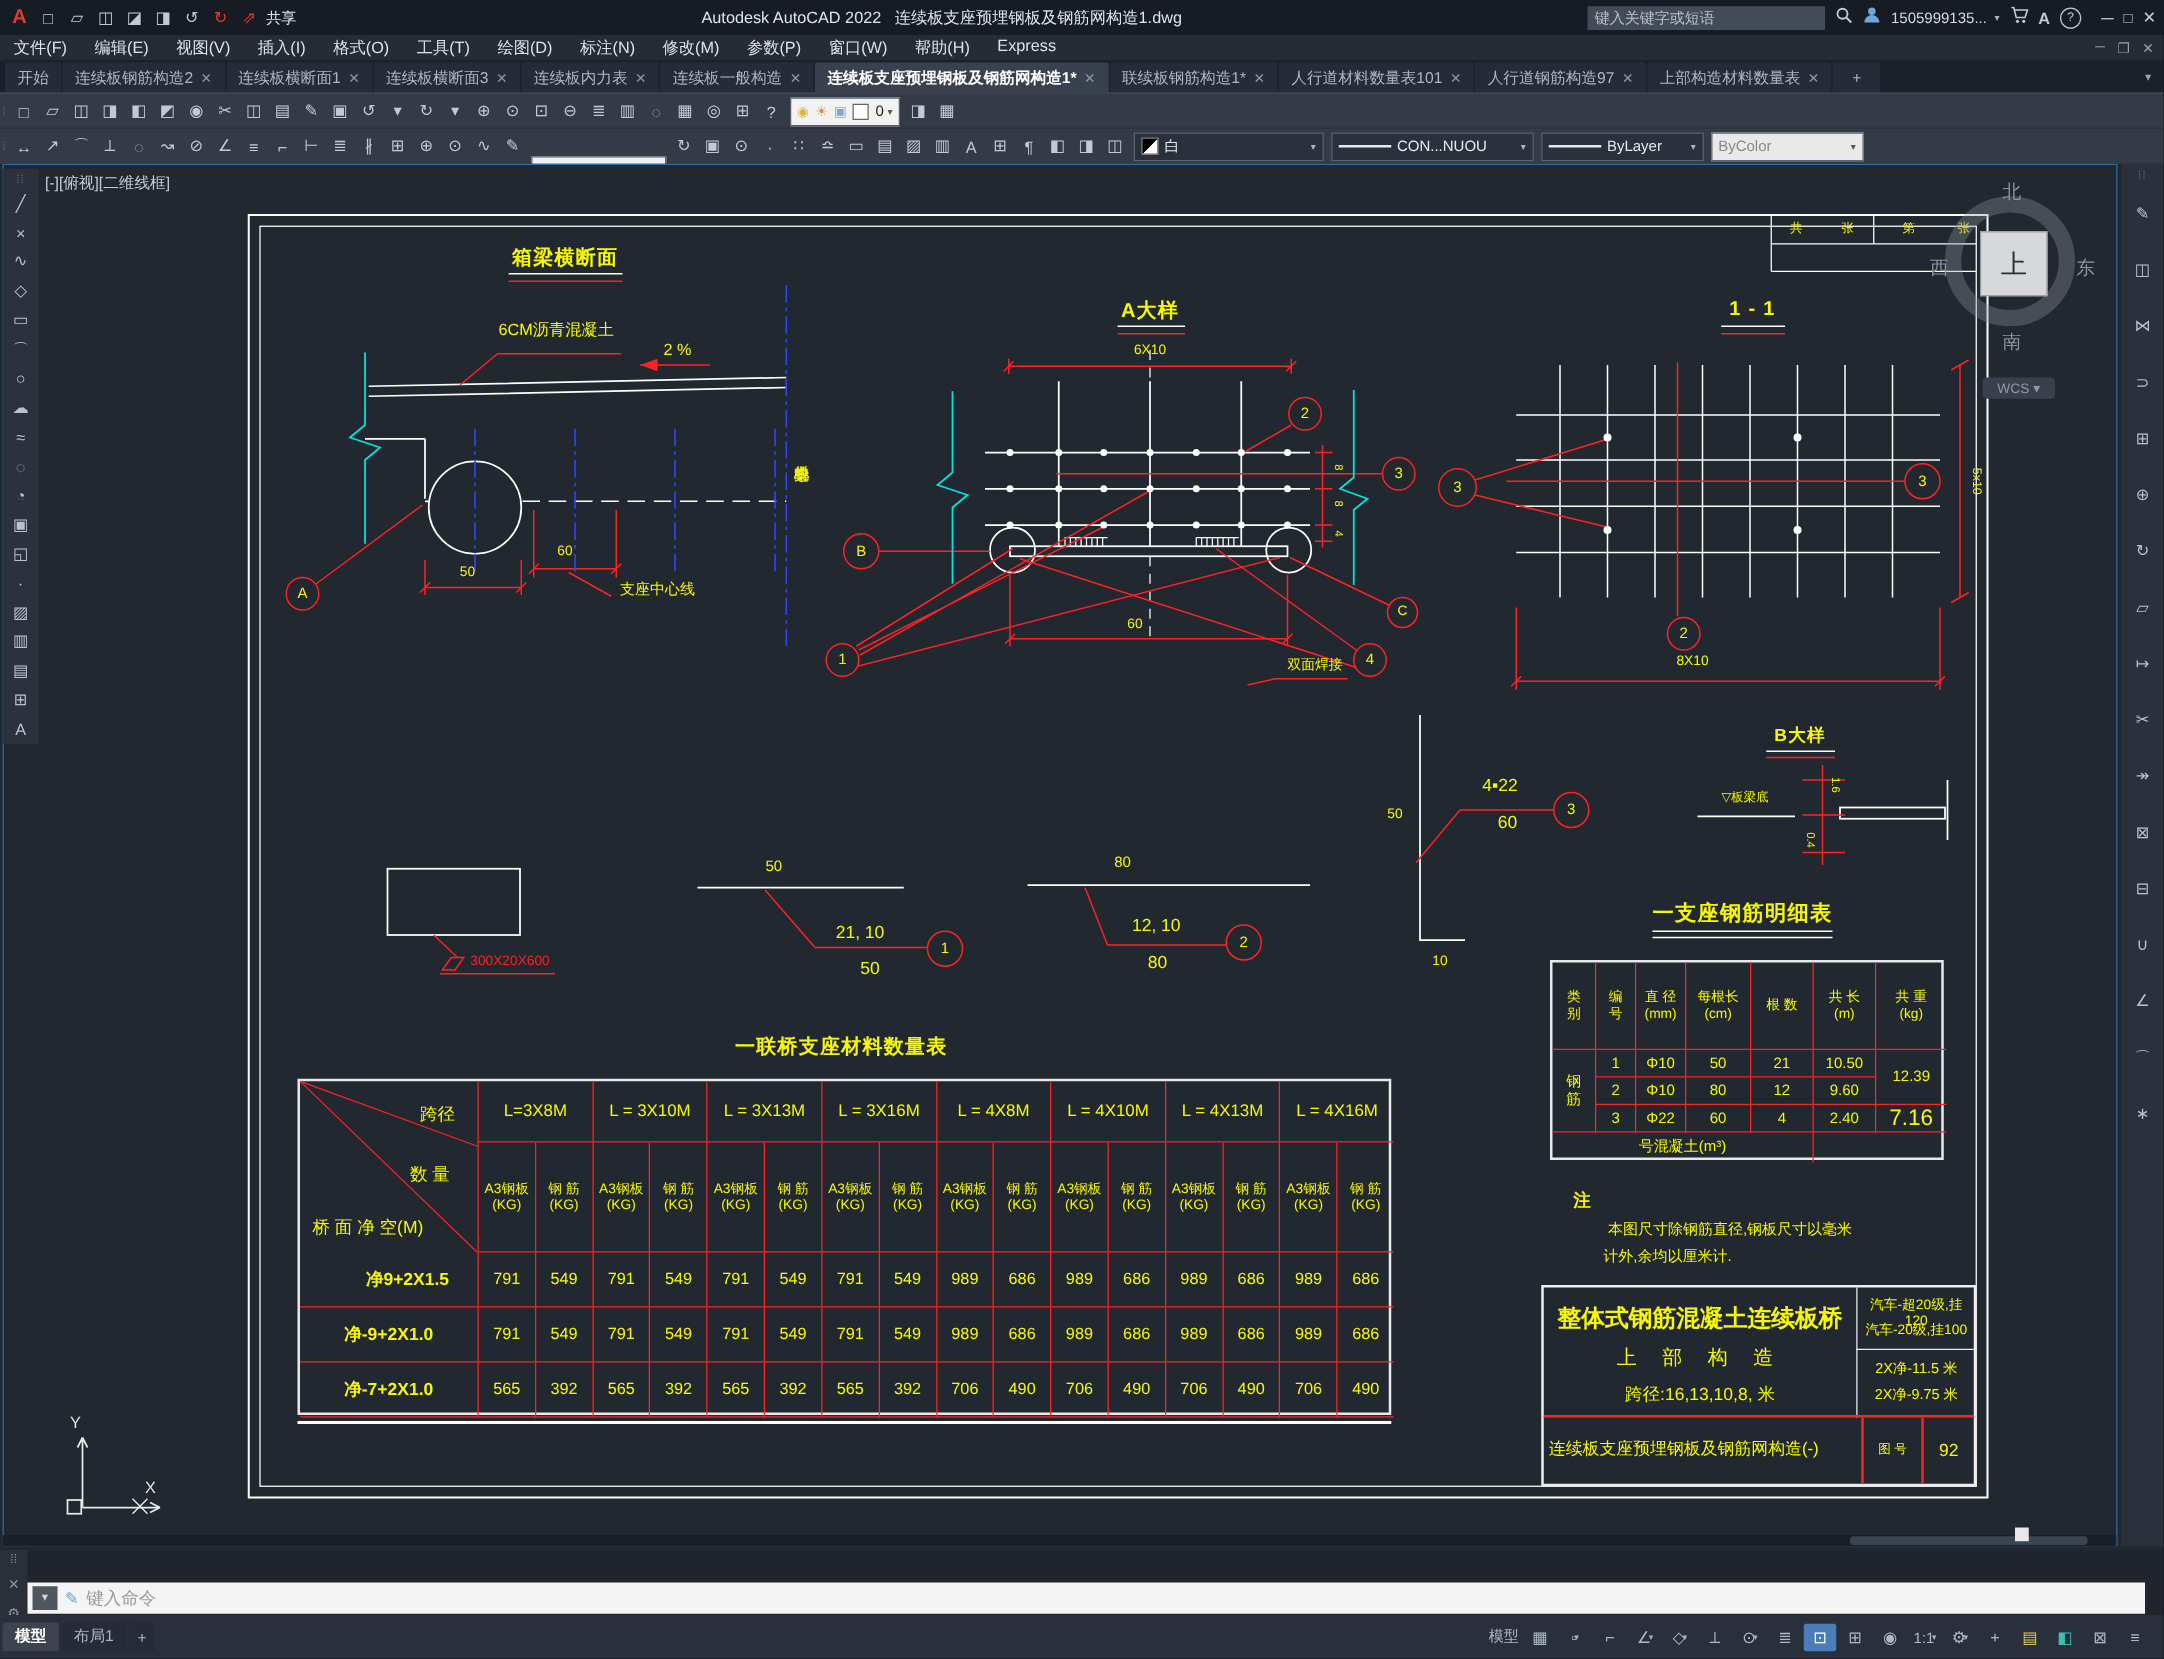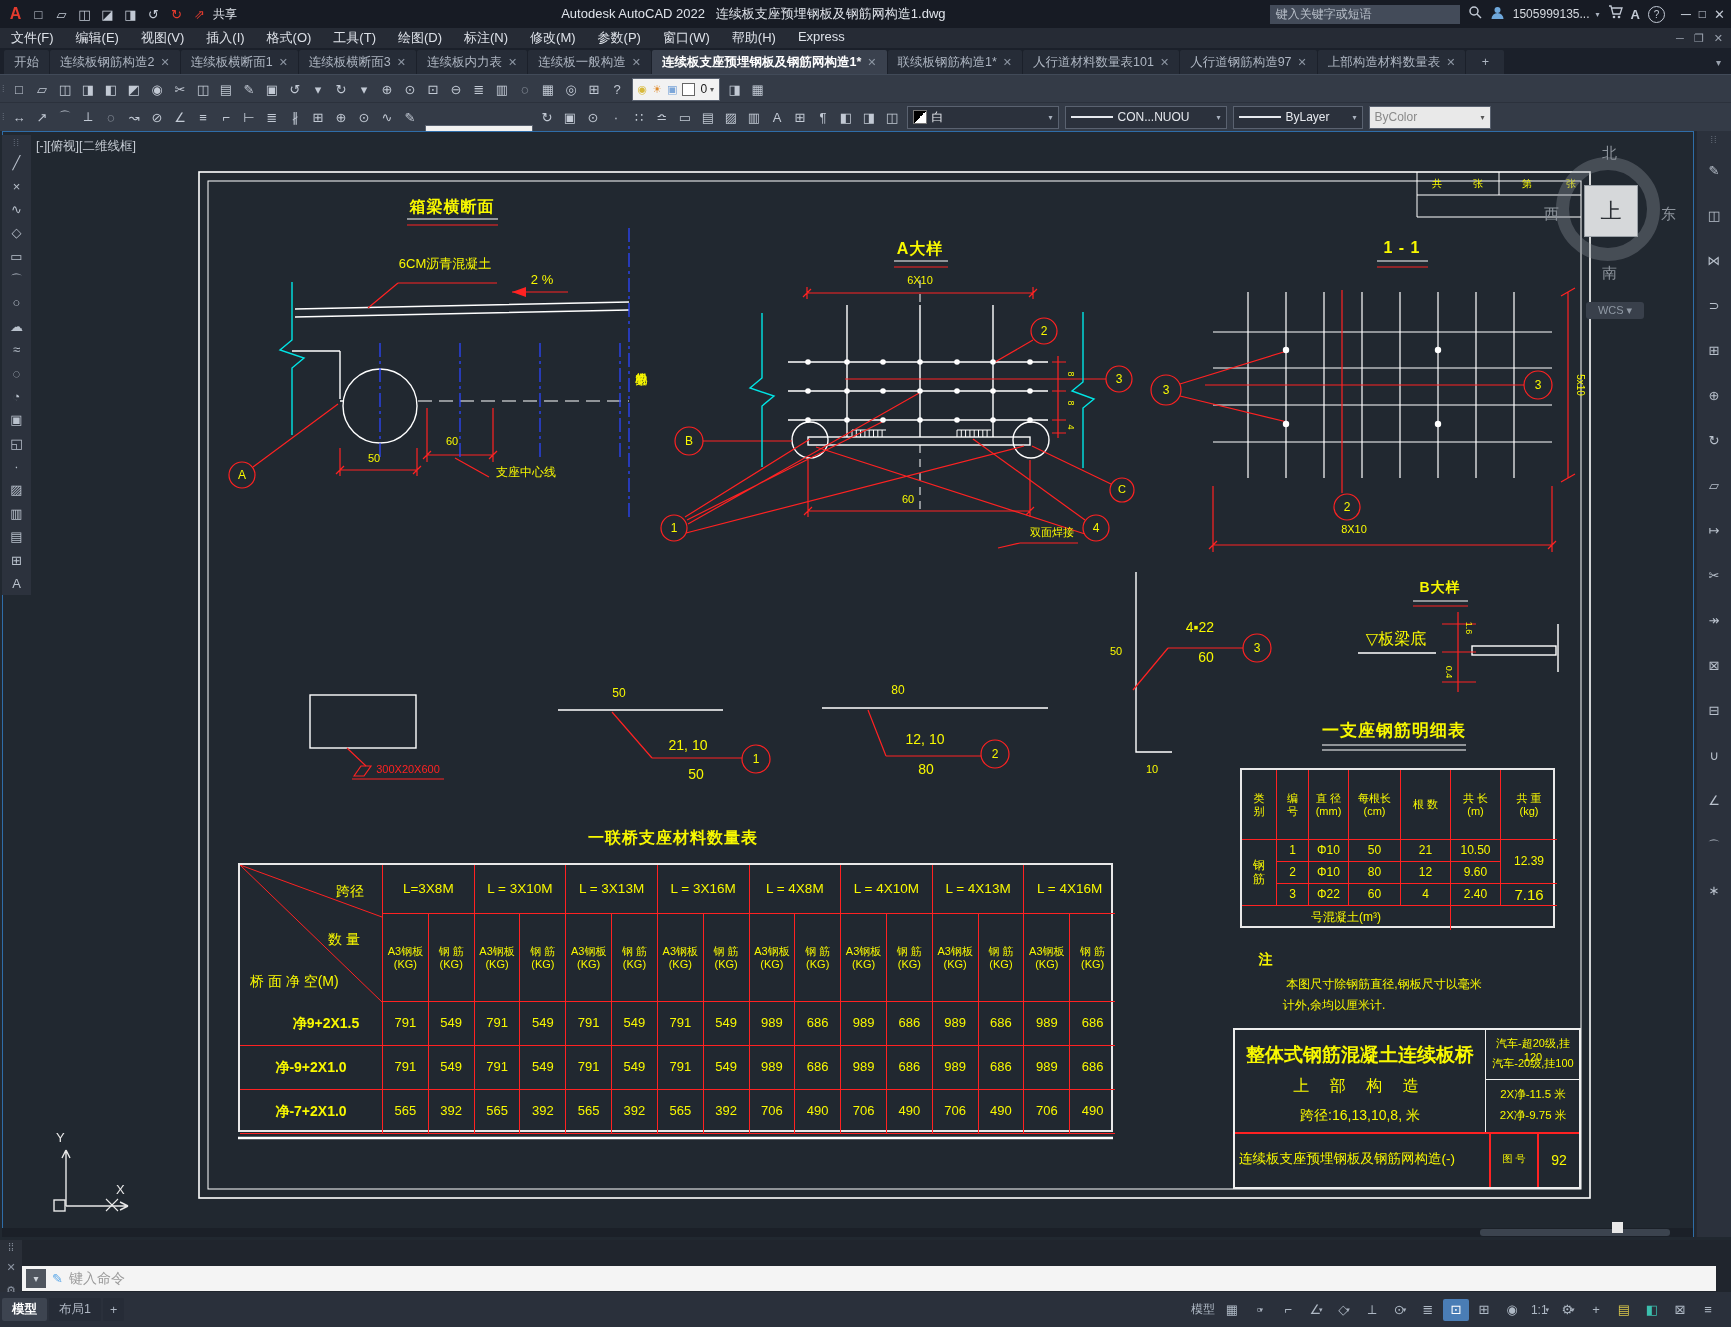--- a/index.html
+++ b/index.html
@@ -487,21 +487,21 @@
       <div class="lbl" style="left: 898px; top: 690px; font-size: 12px;">80</div>
       <div class="lbl" style="left: 925px; top: 740px; font-size: 14px;">12, 10</div>
       <div class="lbl" style="left: 926px; top: 770px; font-size: 14px;">80</div>
       <div class="lbl" style="left: 995px; top: 754px; font-size: 12px;">2</div>
       <div class="lbl" style="left: 1200px; top: 628px; font-size: 14px;">4▪22</div>
       <div class="lbl" style="left: 1206px; top: 658px; font-size: 14px;">60</div>
       <div class="lbl" style="left: 1257px; top: 648px; font-size: 12px;">3</div>
       <div class="lbl" style="left: 1116px; top: 652px; font-size: 11px;">50</div>
       <div class="lbl" style="left: 1152px; top: 770px; font-size: 11px;">10</div>
       <div class="lbl b" style="left: 1440px; top: 588px; font-size: 14px;">B大样</div>
-      <div class="lbl" style="left: 1396px; top: 639px; font-size: 16px;">▽板梁底</div>
+      <div class="lbl" style="left: 1396px; top: 639px; font-size: 10px;">▽板梁底</div>
       <div class="lbl v" style="left: 1468px; top: 628px; font-size: 9px;">1.6</div>
       <div class="lbl v" style="left: 1448px; top: 672px; font-size: 9px;">0.4</div>
       <div class="lbl r" style="left: 408px; top: 770px; font-size: 11px;">300X20X600</div>
       <div class="lbl b" style="left: 673px; top: 838px; font-size: 16px;">一联桥支座材料数量表</div>
       <div class="lbl b" style="left: 1394px; top: 731px; font-size: 17px;">一支座钢筋明细表</div>
       <div class="lbl b" style="left: 1266px; top: 960px; font-size: 14px;">注</div>
       <div class="lbl" style="left: 1384px; top: 984px; font-size: 12px;">本图尺寸除钢筋直径,钢板尺寸以毫米</div>
       <div class="lbl" style="left: 1334px; top: 1005px; font-size: 12px;">计外,余均以厘米计.</div>
       <div class="lbl" style="left: 1437px; top: 184px; font-size: 10px;">共</div>
       <div class="lbl" style="left: 1478px; top: 184px; font-size: 10px;">张</div>
@@ -691,21 +691,21 @@
       <div class="cell bl bb" style="left: 34px; top: 92px; width: 32px; height: 22px; font-size: 12px;">2</div>
       <div class="cell bl bb" style="left: 66px; top: 92px; width: 40px; height: 22px; font-size: 12px;">Φ10</div>
       <div class="cell bl bb" style="left: 106px; top: 92px; width: 52px; height: 22px; font-size: 12px;">80</div>
       <div class="cell bl bb" style="left: 158px; top: 92px; width: 50px; height: 22px; font-size: 12px;">12</div>
       <div class="cell bl bb" style="left: 208px; top: 92px; width: 50px; height: 22px; font-size: 12px;">9.60</div>
       <div class="cell bl bb" style="left: 34px; top: 114px; width: 32px; height: 22px; font-size: 12px;">3</div>
       <div class="cell bl bb" style="left: 66px; top: 114px; width: 40px; height: 22px; font-size: 12px;">Φ22</div>
       <div class="cell bl bb" style="left: 106px; top: 114px; width: 52px; height: 22px; font-size: 12px;">60</div>
       <div class="cell bl bb" style="left: 158px; top: 114px; width: 50px; height: 22px; font-size: 12px;">4</div>
       <div class="cell bl bb" style="left: 208px; top: 114px; width: 50px; height: 22px; font-size: 12px;">2.40</div>
-      <div class="cell bl bb" style="left: 258px; top: 114px; width: 57px; height: 22px; font-size: 15px;">7.16</div>
+      <div class="cell bl bb" style="left: 258px; top: 114px; width: 57px; height: 22px; font-size: 18px;">7.16</div>
       <div class="cell bl bb" style="left: 258px; top: 70px; width: 57px; height: 44px; font-size: 12px;">12.39</div>
       <div class="cell " style="left: 0px; top: 136px; width: 208px; height: 24px; font-size: 12px;">号混凝土(m³)</div>
       <div class="cell bl" style="left: 208px; top: 136px; width: 107px; height: 24px; font-size: 12px;"></div>
     </div>
 
   <div id="tblock" class="abs">
     <div style="left:0;top:0;width:250px;height:104px;border-right:1px solid #eee;"></div>
     <div style="left:0;top:102px;width:344px;height:2px;background:#ff2222;"></div>
     <div style="left:250px;top:49px;width:94px;height:1px;background:#eee;"></div>
     <div style="left:0;top:12px;width:250px;text-align:center;font-size:19px;font-weight:bold;">整体式钢筋混凝土连续板桥</div>

